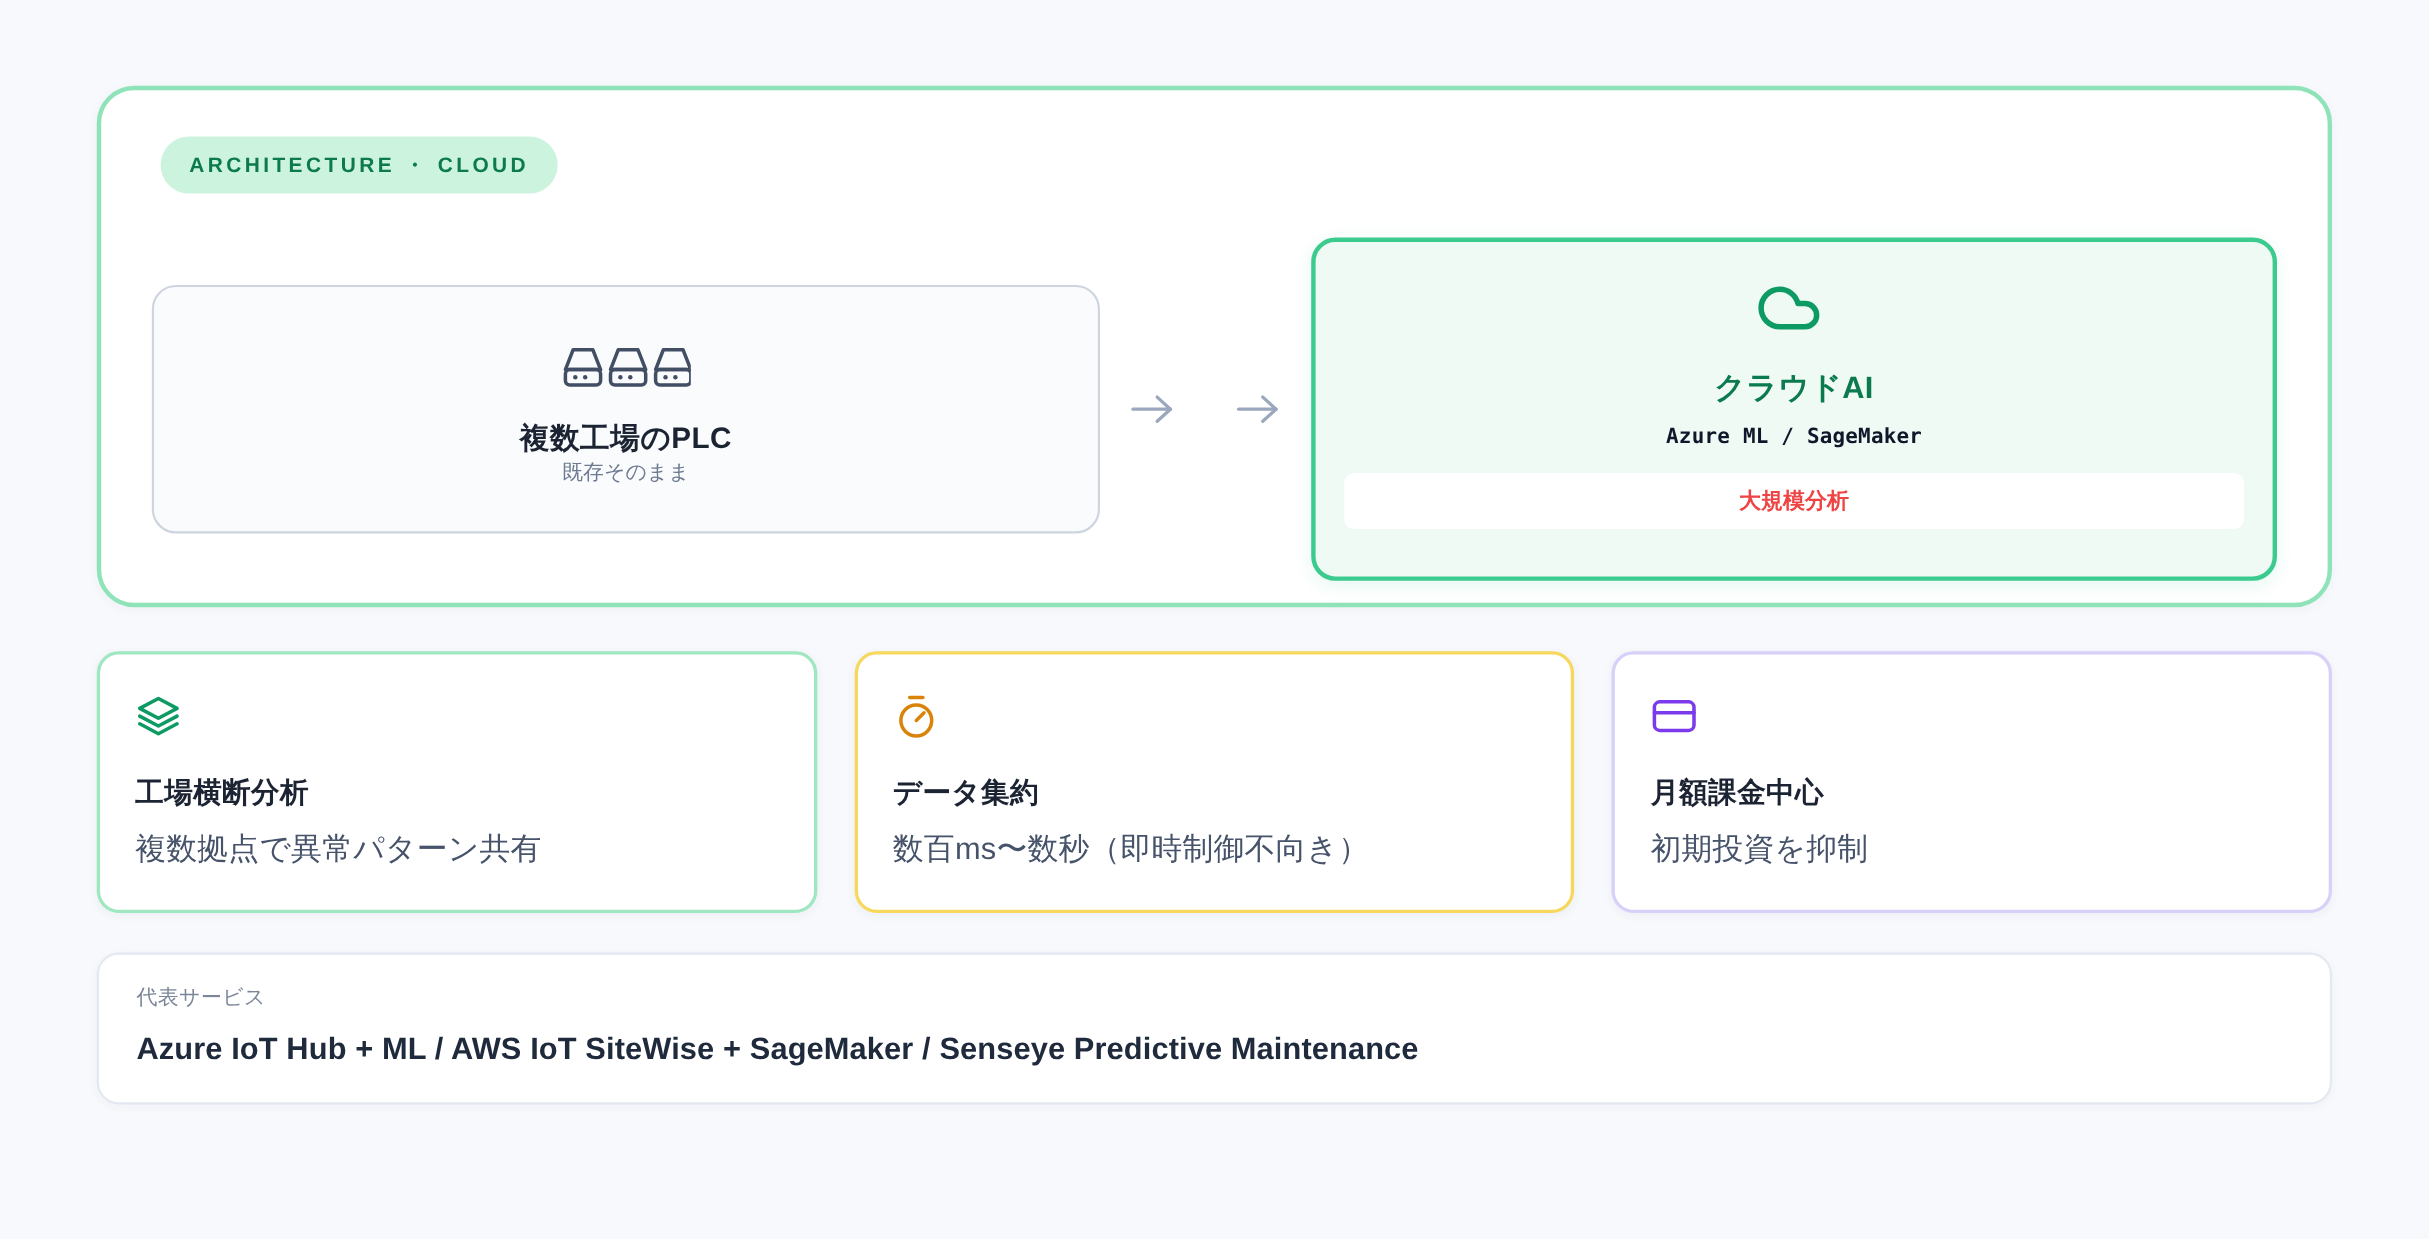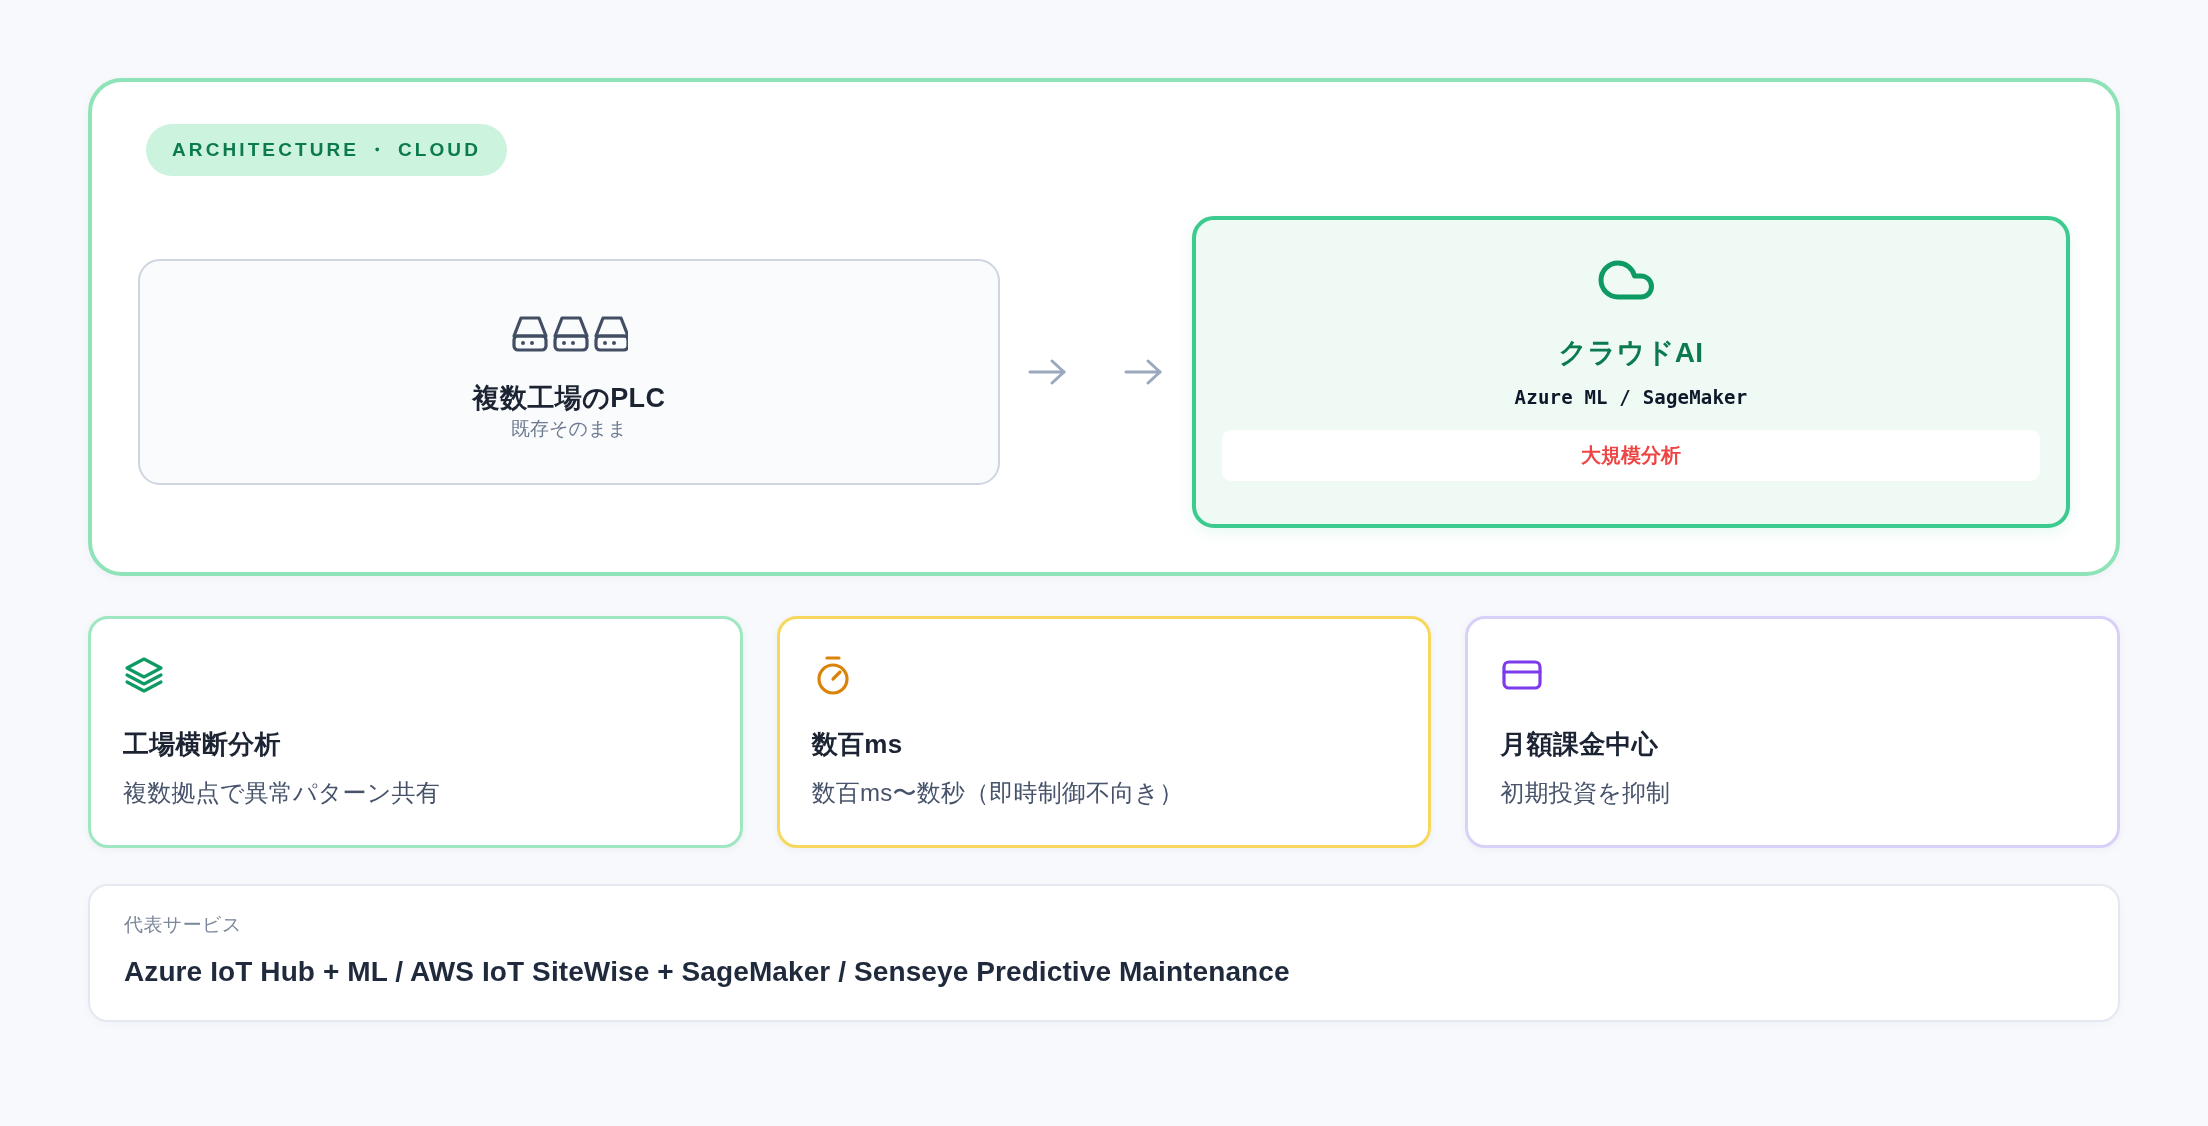--- a/index.html
+++ b/index.html
@@ -19,21 +19,21 @@
     display: flex;
     flex-direction: column;
   }
 
   
   .arch-panel {
     position: relative;
     background: #ffffff;
     border: 4px solid #8fe3b8;
     border-radius: 34px;
-    padding: 42px 46px 44px 46px;
+    padding: 42px 46px 20px 46px;
     box-shadow: 0 2px 10px rgba(35,55,90,0.04);
   }
 
   .badge {
     display: inline-block;
     background: #ccf3de;
     color: #0c7a4d;
     font-size: 19px;
     font-weight: bold;
     letter-spacing: 3.1px;
@@ -135,21 +135,21 @@
 
   .feature .f-icon { height: 44px; display: flex; align-items: center; }
   .f-title {
     font-size: 26px;
     font-weight: bold;
     color: #1c2433;
     margin-top: 30px;
     letter-spacing: 0.3px;
   }
   .f-sub {
-    font-size: 24px;
+    font-size: 28px;
     color: #46536a;
     margin-top: 15px;
     letter-spacing: 0.2px;
   }
 
   
   .footer {
     margin-top: 36px;
     background: #ffffff;
     border: 2px solid #e4e9f1;
@@ -252,21 +252,21 @@
     </div>
 
     <div class="feature yellow">
       <div class="f-icon">
         <svg width="42" height="44" viewBox="0 0 42 44" fill="none" stroke="#d98409" stroke-width="3.2" stroke-linecap="round" stroke-linejoin="round">
           <line x1="15" y1="5" x2="27" y2="5"></line>
           <circle cx="21" cy="26" r="14"></circle>
           <line x1="21" y1="26" x2="28" y2="19"></line>
         </svg>
       </div>
-      <div class="f-title">数百ms</div>
+      <div class="f-title">データ集約</div>
       <div class="f-sub">数百ms〜数秒（即時制御不向き）</div>
     </div>
 
     <div class="feature purple">
       <div class="f-icon">
         <svg width="44" height="36" viewBox="0 0 44 36" fill="none" stroke="#7c3aed" stroke-width="3.2" stroke-linejoin="round" stroke-linecap="round">
           <rect x="4" y="5" width="36" height="26" rx="5"></rect>
           <line x1="4" y1="15" x2="40" y2="15"></line>
         </svg>
       </div>

